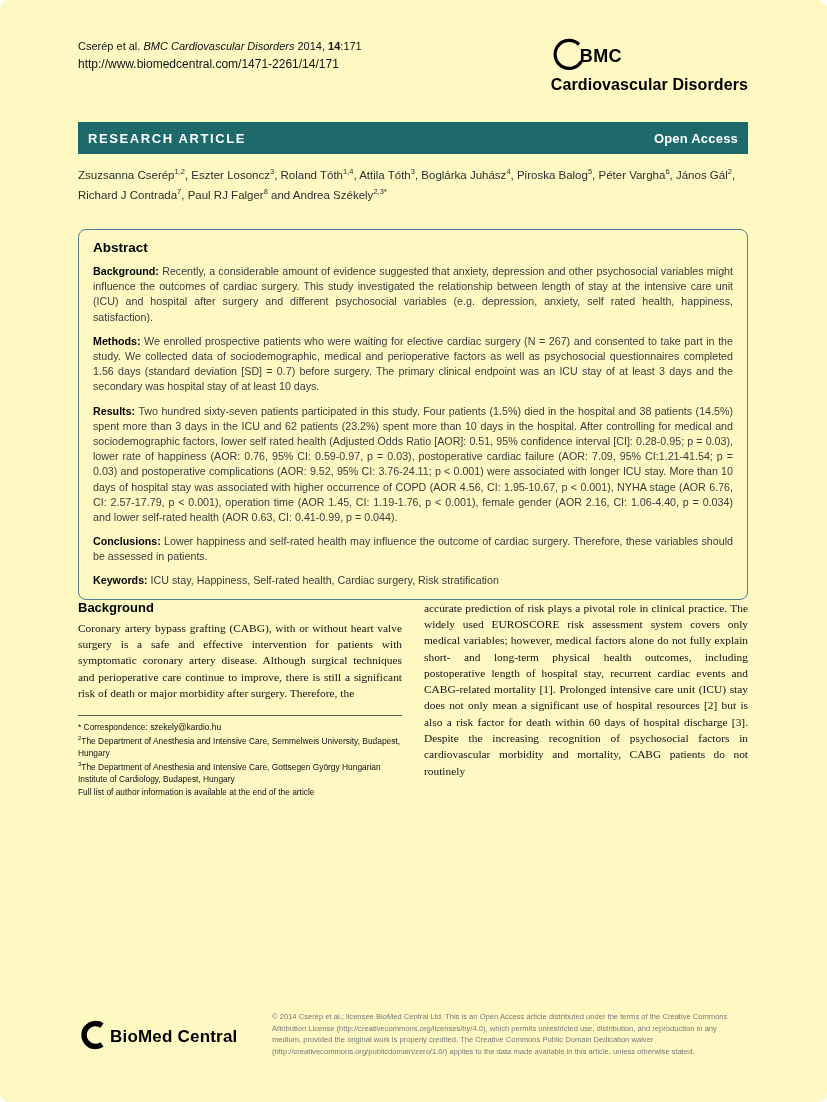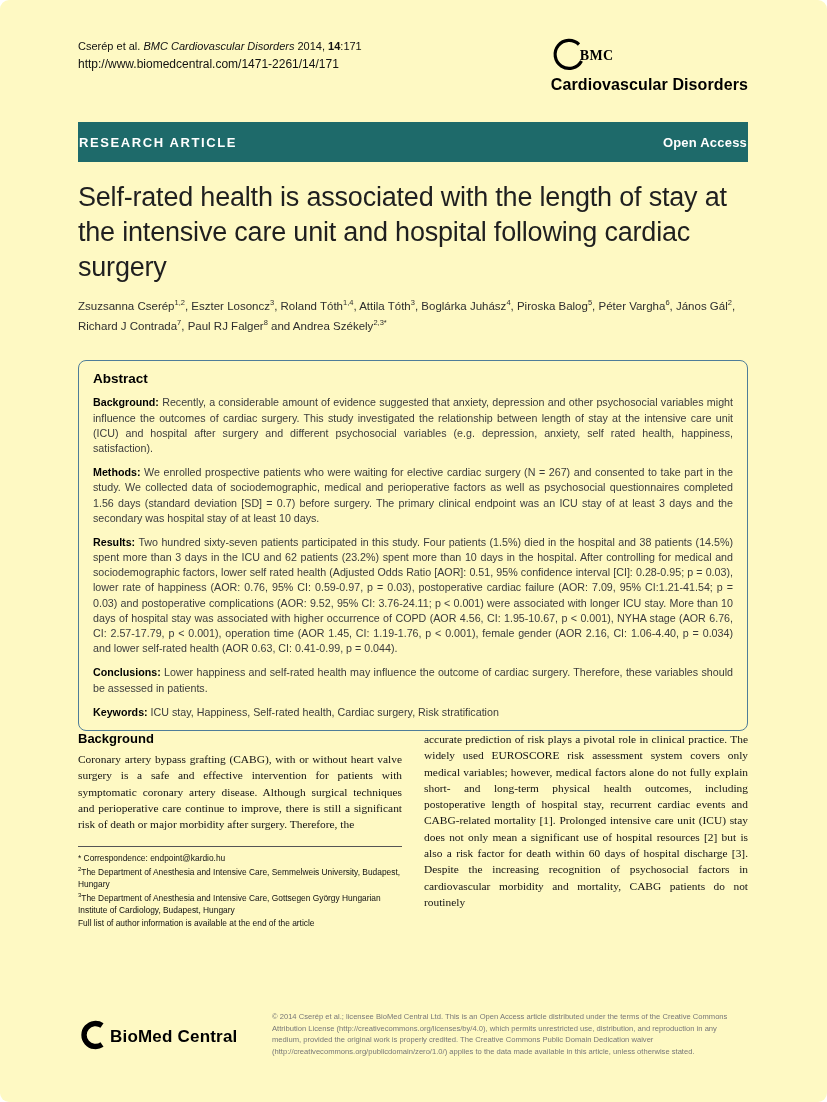--- a/index.html
+++ b/index.html
@@ -16,29 +16,29 @@
     border-radius: 9px;
   }
   
   .top-header { display: flex; justify-content: space-between; align-items: flex-start; min-height: 64px; }
   .citation { font-size: 11px; line-height: 1.5; color: #111; }
   .citation .journal { font-style: italic; }
   .citation .vol { font-weight: bold; }
   .cite-url { font-size: 12px; color: #111; }
   .bmc-logo { margin-left: auto; }
   .bmc-logo-row { display: flex; align-items: center; }
-  .bmc-logo-row .bmc-text { font-weight: bold; font-size: 14px; margin-left: -9px; margin-top: -6px; letter-spacing: 0.3px; font-family: Liberation Serif, serif; }
+  .bmc-logo-row .bmc-text { font-weight: bold; font-size: 18px; margin-left: -9px; margin-top: -6px; letter-spacing: 0.3px; }
   .bmc-journal-name { font-weight: bold; font-size: 16px; margin-top: -4px; letter-spacing: 0.1px; }
   
   .banner {
     margin-top: 20px;
-    height: 40px;
+    height: 32px;
     display: flex; justify-content: space-between; align-items: center;
     color: #fff; font-weight: bold; font-size: 13px;
-    padding: 0 1px;
+    padding: 0 10px;
   }
   .banner .left { letter-spacing: 1.6px; }
   .banner .right { letter-spacing: 0.2px; }
   
   h1.title {
     margin: 18px 0 0 0;
     font-weight: 400;
     font-size: 27px;
     line-height: 1.3;
     color: #1f1f1f;
@@ -102,41 +102,40 @@
       </div>
       <div class="bmc-journal-name">Cardiovascular Disorders</div>
     </div>
   </div>
 
   <div class="banner" style="background: rgb(30, 106, 106);">
     <span class="left">RESEARCH ARTICLE</span>
     <span class="right">Open Access</span>
   </div>
 
-  <h1 class="title">Self-rated health is associated with the length of stay at the intensive care unit and hospital following cardiac surgery</h1>
 
   <p class="authors"><span><span>Zsuzsanna Cserép</span><sup>1,2</sup></span>, <span><span>Eszter Losoncz</span><sup>3</sup></span>, <span><span>Roland Tóth</span><sup>1,4</sup></span>, <span><span>Attila Tóth</span><sup>3</sup></span>, <span><span>Boglárka Juhász</span><sup>4</sup></span>, <span><span>Piroska Balog</span><sup>5</sup></span>, <span><span>Péter Vargha</span><sup>6</sup></span>, <span><span>János Gál</span><sup>2</sup></span>, <span><span>Richard J Contrada</span><sup>7</sup></span>, <span><span>Paul RJ Falger</span><sup>8</sup></span> and <span><span>Andrea Székely</span><sup>2,3*</sup></span></p>
 
   <section class="abstract-box" style="border-color: rgb(78, 125, 153);">
     <h2>Abstract</h2>
     <p class="abs-p"><span class="abs-label">Background:</span> <span>Recently, a considerable amount of evidence suggested that anxiety, depression and other psychosocial variables might influence the outcomes of cardiac surgery. This study investigated the relationship between length of stay at the intensive care unit (ICU) and hospital after surgery and different psychosocial variables (e.g. depression, anxiety, self rated health, happiness, satisfaction).</span></p>
     <p class="abs-p"><span class="abs-label">Methods:</span> <span>We enrolled prospective patients who were waiting for elective cardiac surgery (N = 267) and consented to take part in the study. We collected data of sociodemographic, medical and perioperative factors as well as psychosocial questionnaires completed 1.56 days (standard deviation [SD] = 0.7) before surgery. The primary clinical endpoint was an ICU stay of at least 3 days and the secondary was hospital stay of at least 10 days.</span></p>
     <p class="abs-p"><span class="abs-label">Results:</span> <span>Two hundred sixty-seven patients participated in this study. Four patients (1.5%) died in the hospital and 38 patients (14.5%) spent more than 3 days in the ICU and 62 patients (23.2%) spent more than 10 days in the hospital. After controlling for medical and sociodemographic factors, lower self rated health (Adjusted Odds Ratio [AOR]: 0.51, 95% confidence interval [CI]: 0.28-0.95; p = 0.03), lower rate of happiness (AOR: 0.76, 95% CI: 0.59-0.97, p = 0.03), postoperative cardiac failure (AOR: 7.09, 95% CI:1.21-41.54; p = 0.03) and postoperative complications (AOR: 9.52, 95% CI: 3.76-24.11; p &lt; 0.001) were associated with longer ICU stay. More than 10 days of hospital stay was associated with higher occurrence of COPD (AOR 4.56, CI: 1.95-10.67, p &lt; 0.001), NYHA stage (AOR 6.76, CI: 2.57-17.79, p &lt; 0.001), operation time (AOR 1.45, CI: 1.19-1.76, p &lt; 0.001), female gender (AOR 2.16, CI: 1.06-4.40, p = 0.034) and lower self-rated health (AOR 0.63, CI: 0.41-0.99, p = 0.044).</span></p>
     <p class="abs-p"><span class="abs-label">Conclusions:</span> <span>Lower happiness and self-rated health may influence the outcome of cardiac surgery. Therefore, these variables should be assessed in patients.</span></p>
     <p class="keywords"><span class="abs-label">Keywords:</span><span> ICU stay, Happiness, Self-rated health, Cardiac surgery, Risk stratification</span></p>
   </section>
 
   <div class="columns">
     <div class="col">
       <h3>Background</h3>
       <p class="body-text">Coronary artery bypass grafting (CABG), with or without heart valve surgery is a safe and effective intervention for patients with symptomatic coronary artery disease. Although surgical techniques and perioperative care continue to improve, there is still a significant risk of death or major morbidity after surgery. Therefore, the</p>
       <div class="footnotes">
         <hr>
         <div>
-            <div class="footnote"><span>* Correspondence: endpoint@kardio.hu</span></div>
+            <div class="footnote"><span>* Correspondence: szekely@kardio.hu</span></div>
             <div class="footnote"><sup>2</sup><span>The Department of Anesthesia and Intensive Care, Semmelweis University, Budapest, Hungary</span></div>
             <div class="footnote"><sup>3</sup><span>The Department of Anesthesia and Intensive Care, Gottsegen György Hungarian Institute of Cardiology, Budapest, Hungary</span></div>
             <div class="footnote"><span>Full list of author information is available at the end of the article</span></div>
           </div>
       </div>
     </div>
     <div class="col">
       <p class="body-text">accurate prediction of risk plays a pivotal role in clinical practice. The widely used EUROSCORE risk assessment system covers only medical variables; however, medical factors alone do not fully explain short- and long-term physical health outcomes, including postoperative length of hospital stay, recurrent cardiac events and CABG-related mortality [1]. Prolonged intensive care unit (ICU) stay does not only mean a significant use of hospital resources [2] but is also a risk factor for death within 60 days of hospital discharge [3]. Despite the increasing recognition of psychosocial factors in cardiovascular morbidity and mortality, CABG patients do not routinely</p>
     </div>
   </div>

